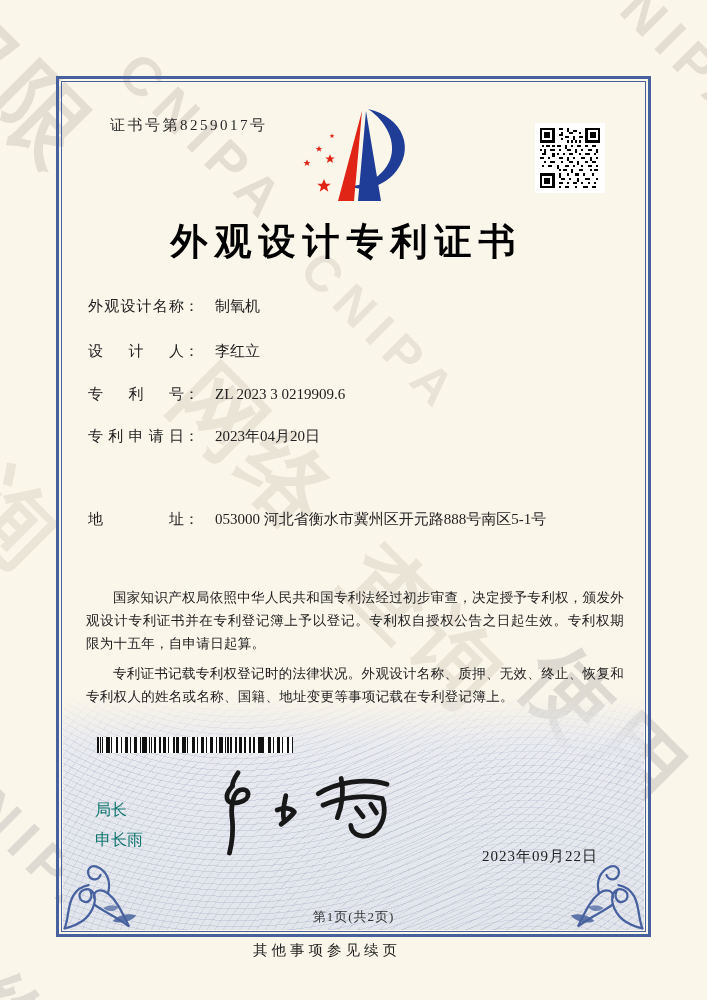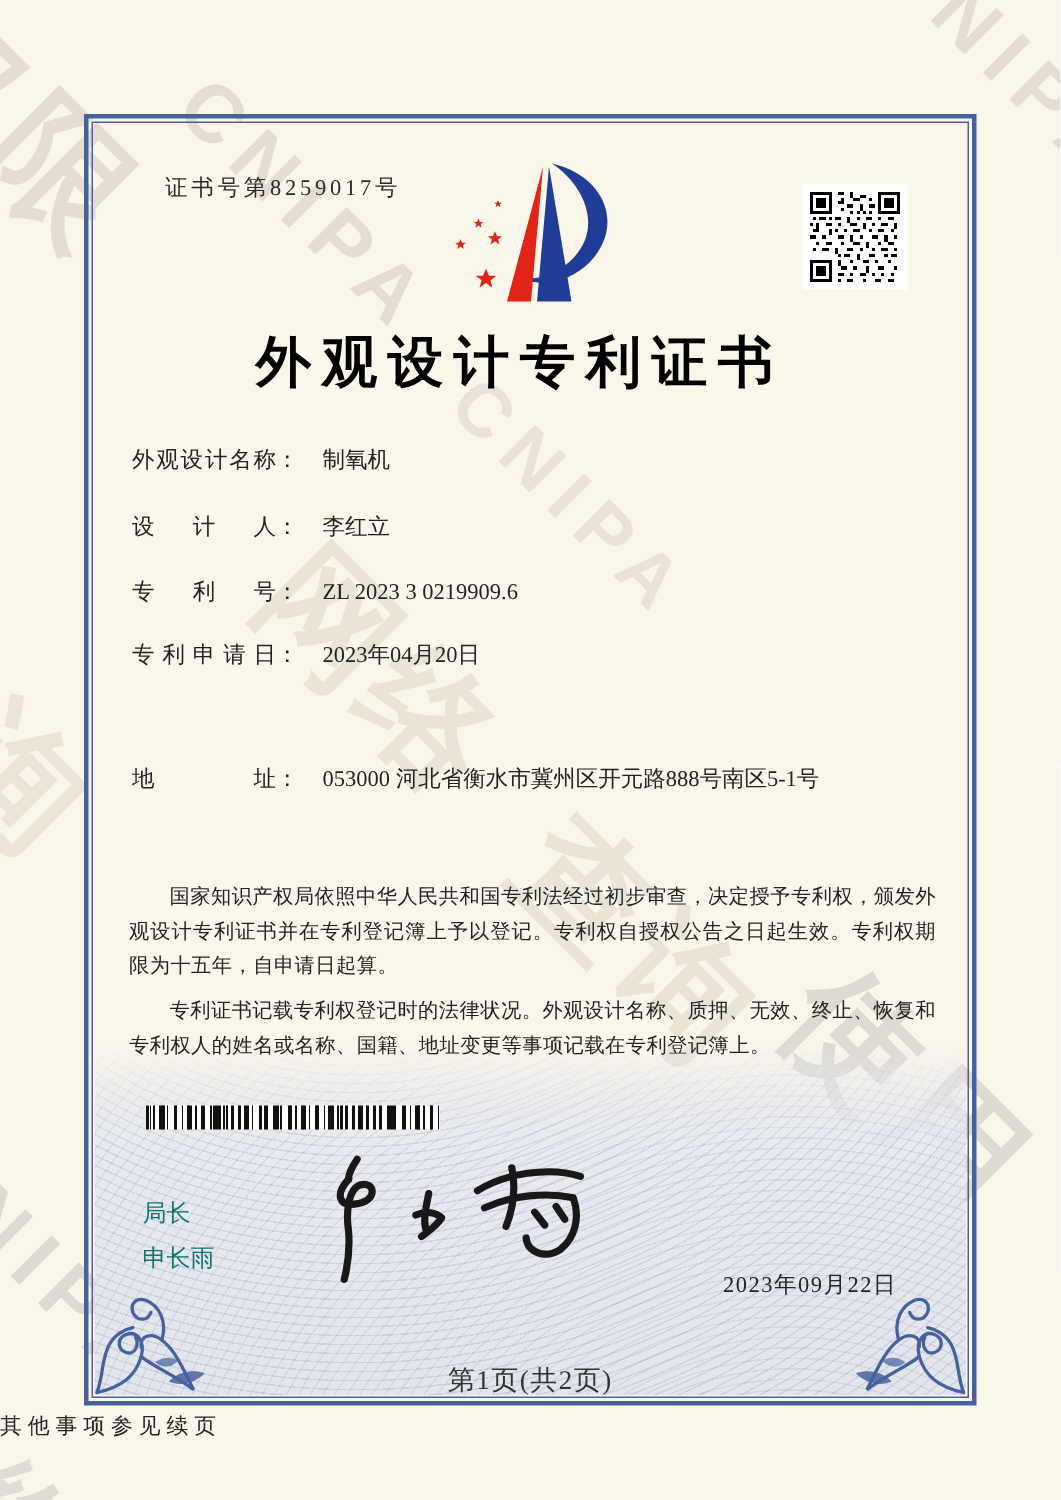--- a/index.html
+++ b/index.html
@@ -55,22 +55,22 @@
             text-indent:2em;text-align:justify;color:#222;letter-spacing:.3px;}
   .p1{top:572px}.p2{top:648px}
   .barcode{position:absolute;left:97px;top:737px;width:196px;height:16px;
      background:
        repeating-linear-gradient(90deg,#111 0 2px,transparent 2px 5px,#111 5px 6px,transparent 6px 9px,#111 9px 12px,transparent 12px 14px,#111 14px 15px,transparent 15px 19px),
        repeating-linear-gradient(90deg,transparent 0 3px,#111 3px 4px,transparent 4px 11px,#111 11px 13px,transparent 13px 17px),
        #fdfdfd;}
   .signer{position:absolute;left:95px;top:795px;font-size:16px;color:#0f766e;line-height:30px;}
   .sig{position:absolute;left:198px;top:763px;width:210px;height:95px;}
   .issue-date{position:absolute;left:430px;top:847px;width:220px;font-size:15px;color:#222;text-align:center;letter-spacing:1px;}
-  .page-num{position:absolute;left:0;top:908px;width:707px;text-align:center;font-size:18px;color:#333;letter-spacing:1px;}
-  .cont-note{position:absolute;left:0;top:941px;width:654px;font-size:14.5px;color:#222;letter-spacing:4px;}
+  .page-num{position:absolute;left:0;top:908px;width:707px;text-align:center;font-size:13px;color:#333;letter-spacing:1px;}
+  .cont-note{position:absolute;left:0;top:941px;width:654px;text-align:center;font-size:14.5px;color:#222;letter-spacing:4px;}
 </style>
 </head>
 <body>
 
 <div class="page">
 
   <span class="wm wm1">仅限</span>
   <span class="wm wm2">CNIPA</span>
   <span class="wm wm3">CNIPA</span>
   <span class="wm wm4">CNIPA</span>

